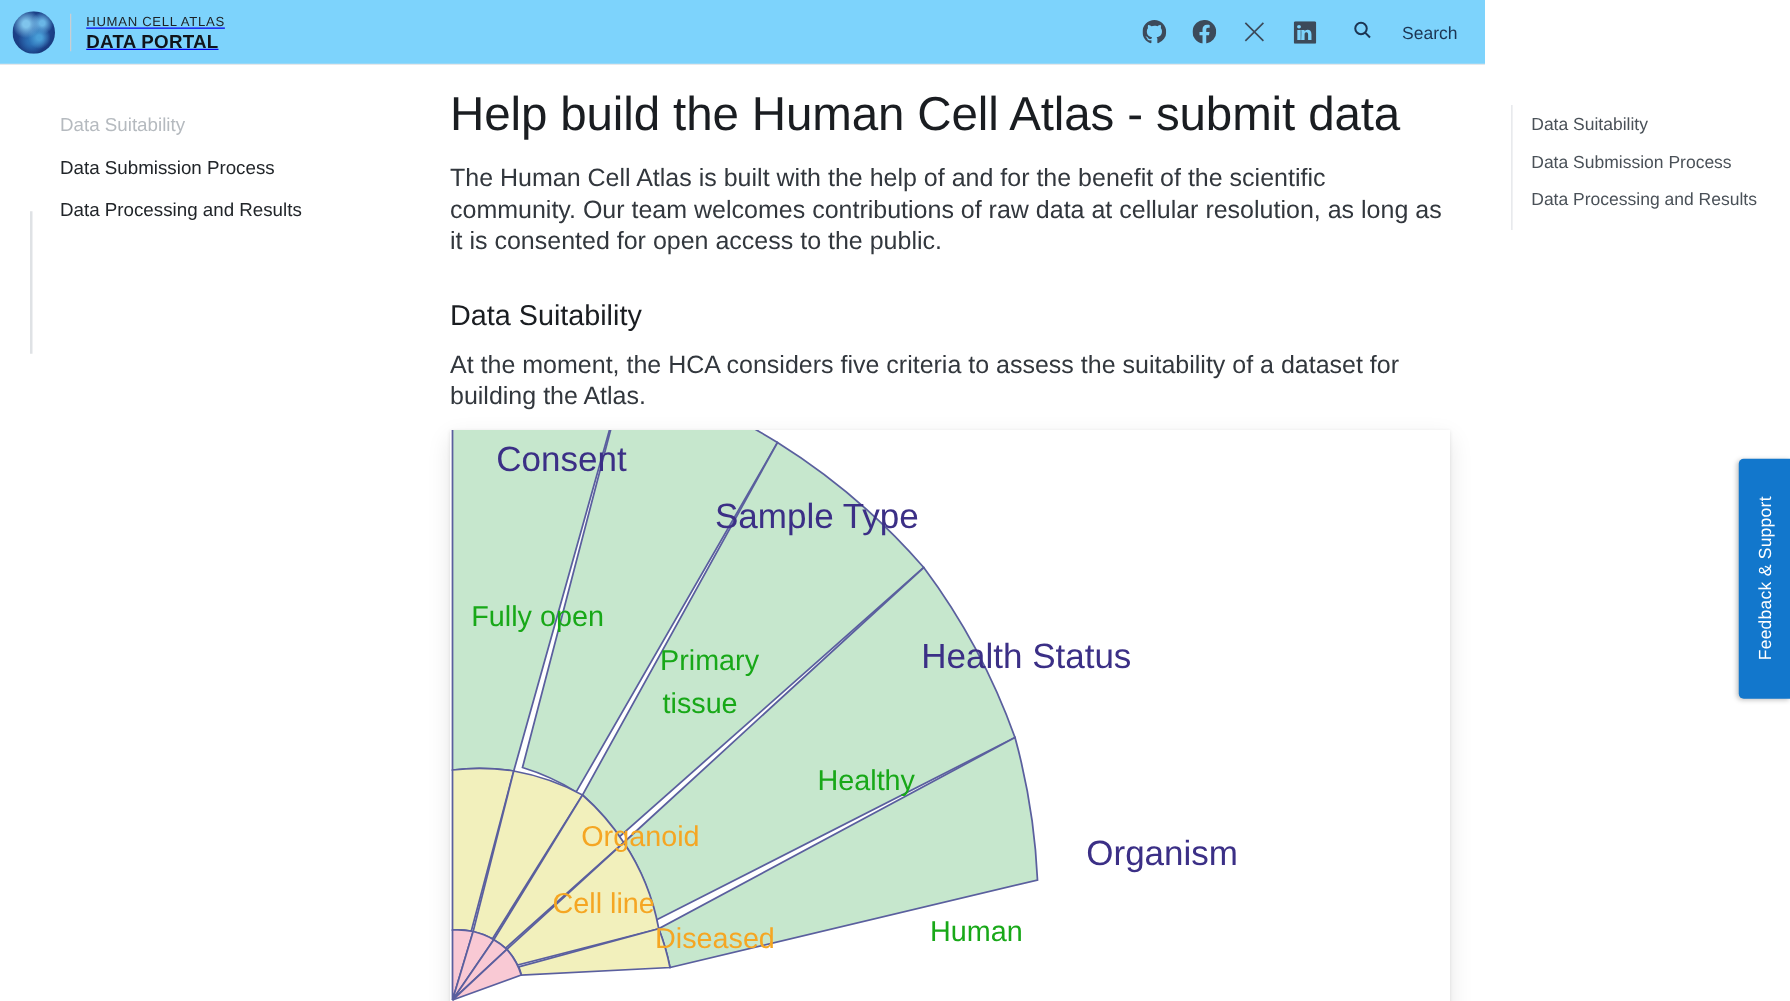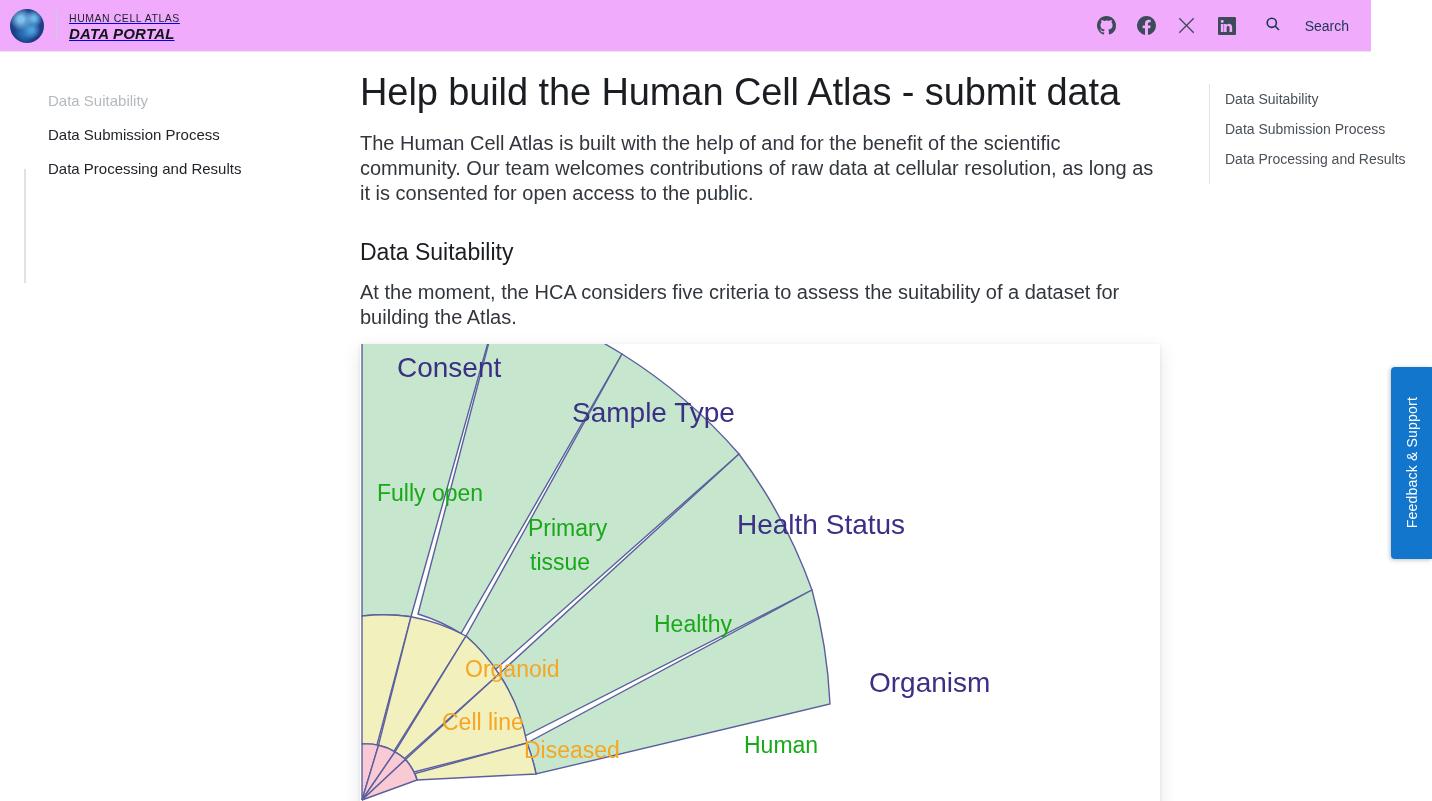--- a/index.html
+++ b/index.html
@@ -7,22 +7,22 @@
     width: 1432px; height: 801px;
     overflow: hidden;
     background: #ffffff;
     font-family: "Liberation Sans", sans-serif;
     color: #212529;
   }
 
   
   .header {
     position: absolute; top: 0; left: 0;
-    width: 1371px; height: 52px;
-    background: #f0abfc;
+    width: 1188px; height: 52px;
+    background: #7dd3fc;
     border-bottom: 1px solid #e6e8ea;
     display: flex; align-items: center;
   }
   .brand { display: flex; align-items: center; margin-left: 10px; }
   .brand-logo {
     width: 34px; height: 34px; border-radius: 50%;
     background:
       radial-gradient(circle at 32% 30%, #7fc4ec 0 8%, rgba(127,196,236,0) 34%),
       radial-gradient(circle at 63% 62%, #4a9fd8 0 7%, rgba(74,159,216,0) 30%),
       radial-gradient(circle at 45% 70%, #2b6fb5 0 10%, rgba(43,111,181,0) 36%),
@@ -32,21 +32,20 @@
   }
   .brand-divider { width: 1px; height: 30px; background: #c9ced3; margin: 0 12px; }
   .brand-text { line-height: 1.05; }
   .brand-top {
     font-size: 10.5px; letter-spacing: .55px; color: #1c2025; font-weight: 400;
     white-space: nowrap;
   }
   .brand-bottom {
     font-size: 15px; letter-spacing: .2px; color: #10141a; font-weight: 700;
     white-space: nowrap;
-    font-style: italic;
   }
 
   .nav { display: flex; align-items: center; margin-left: 49px; }
   .nav a {
     font-size: 14px; color: #1c3553; text-decoration: none;
     padding: 0 18px; white-space: nowrap;
   }
   .nav a:first-child { padding-left: 0; }
 
   .header-right {

